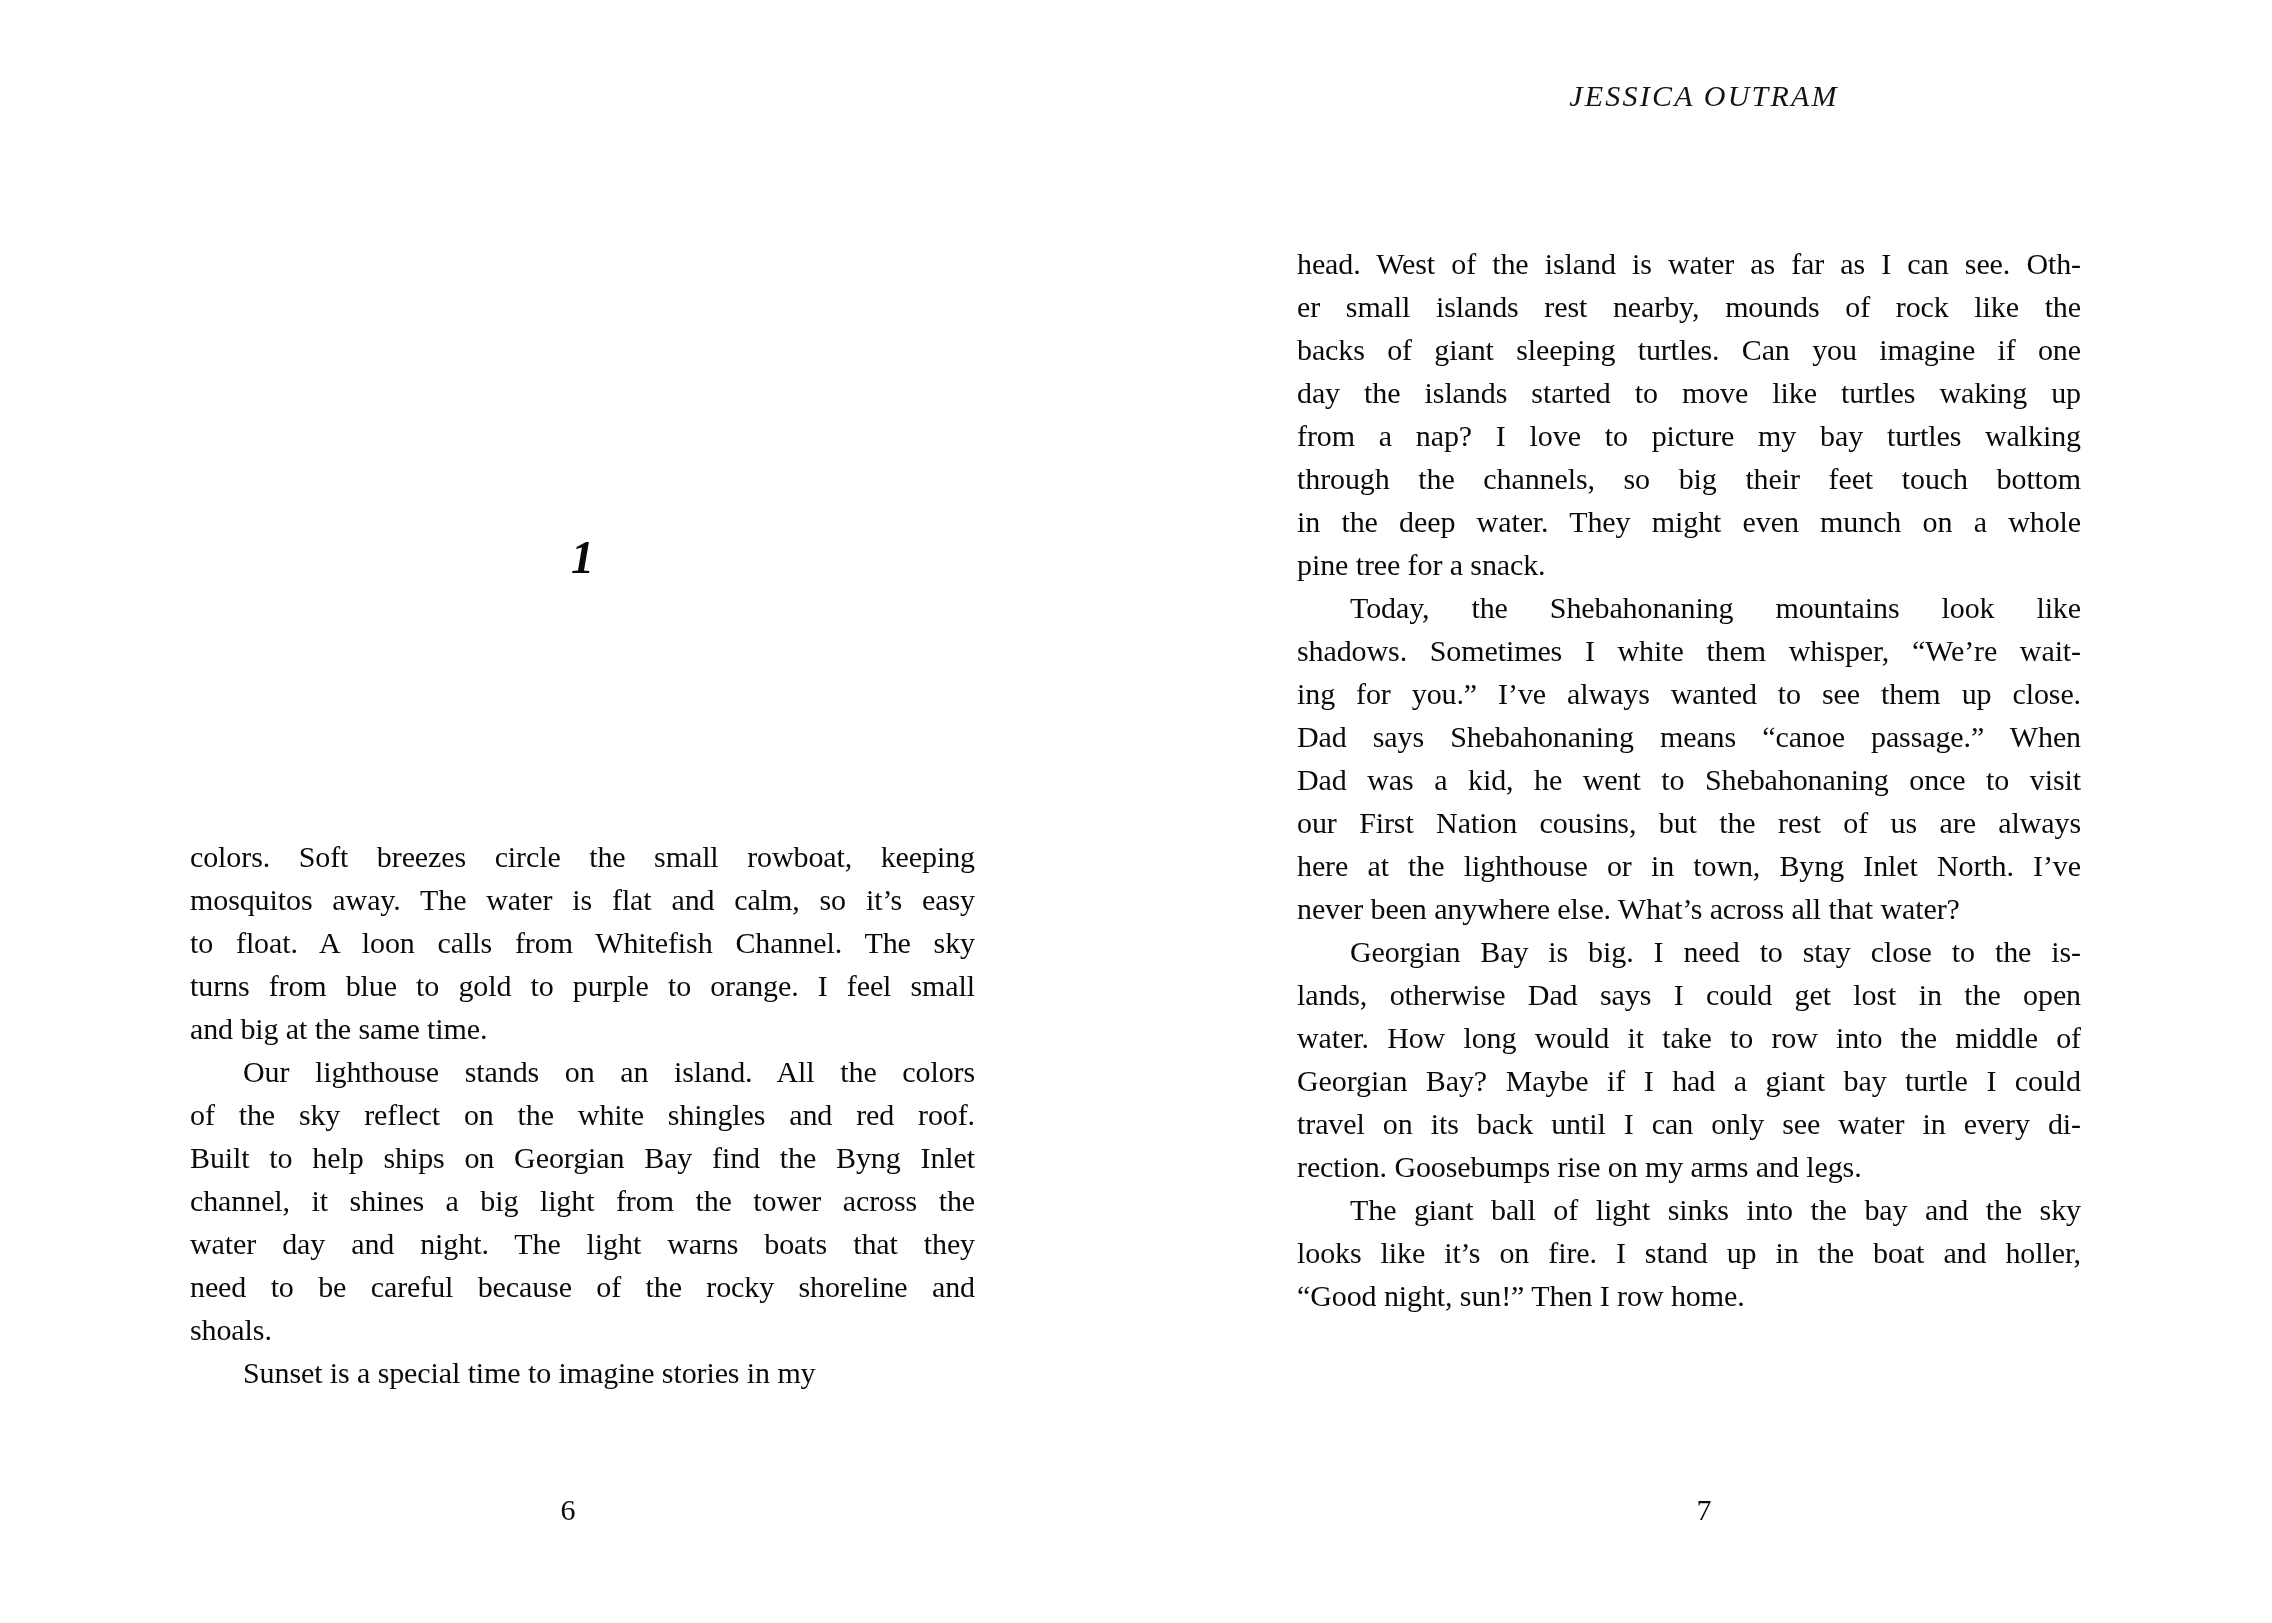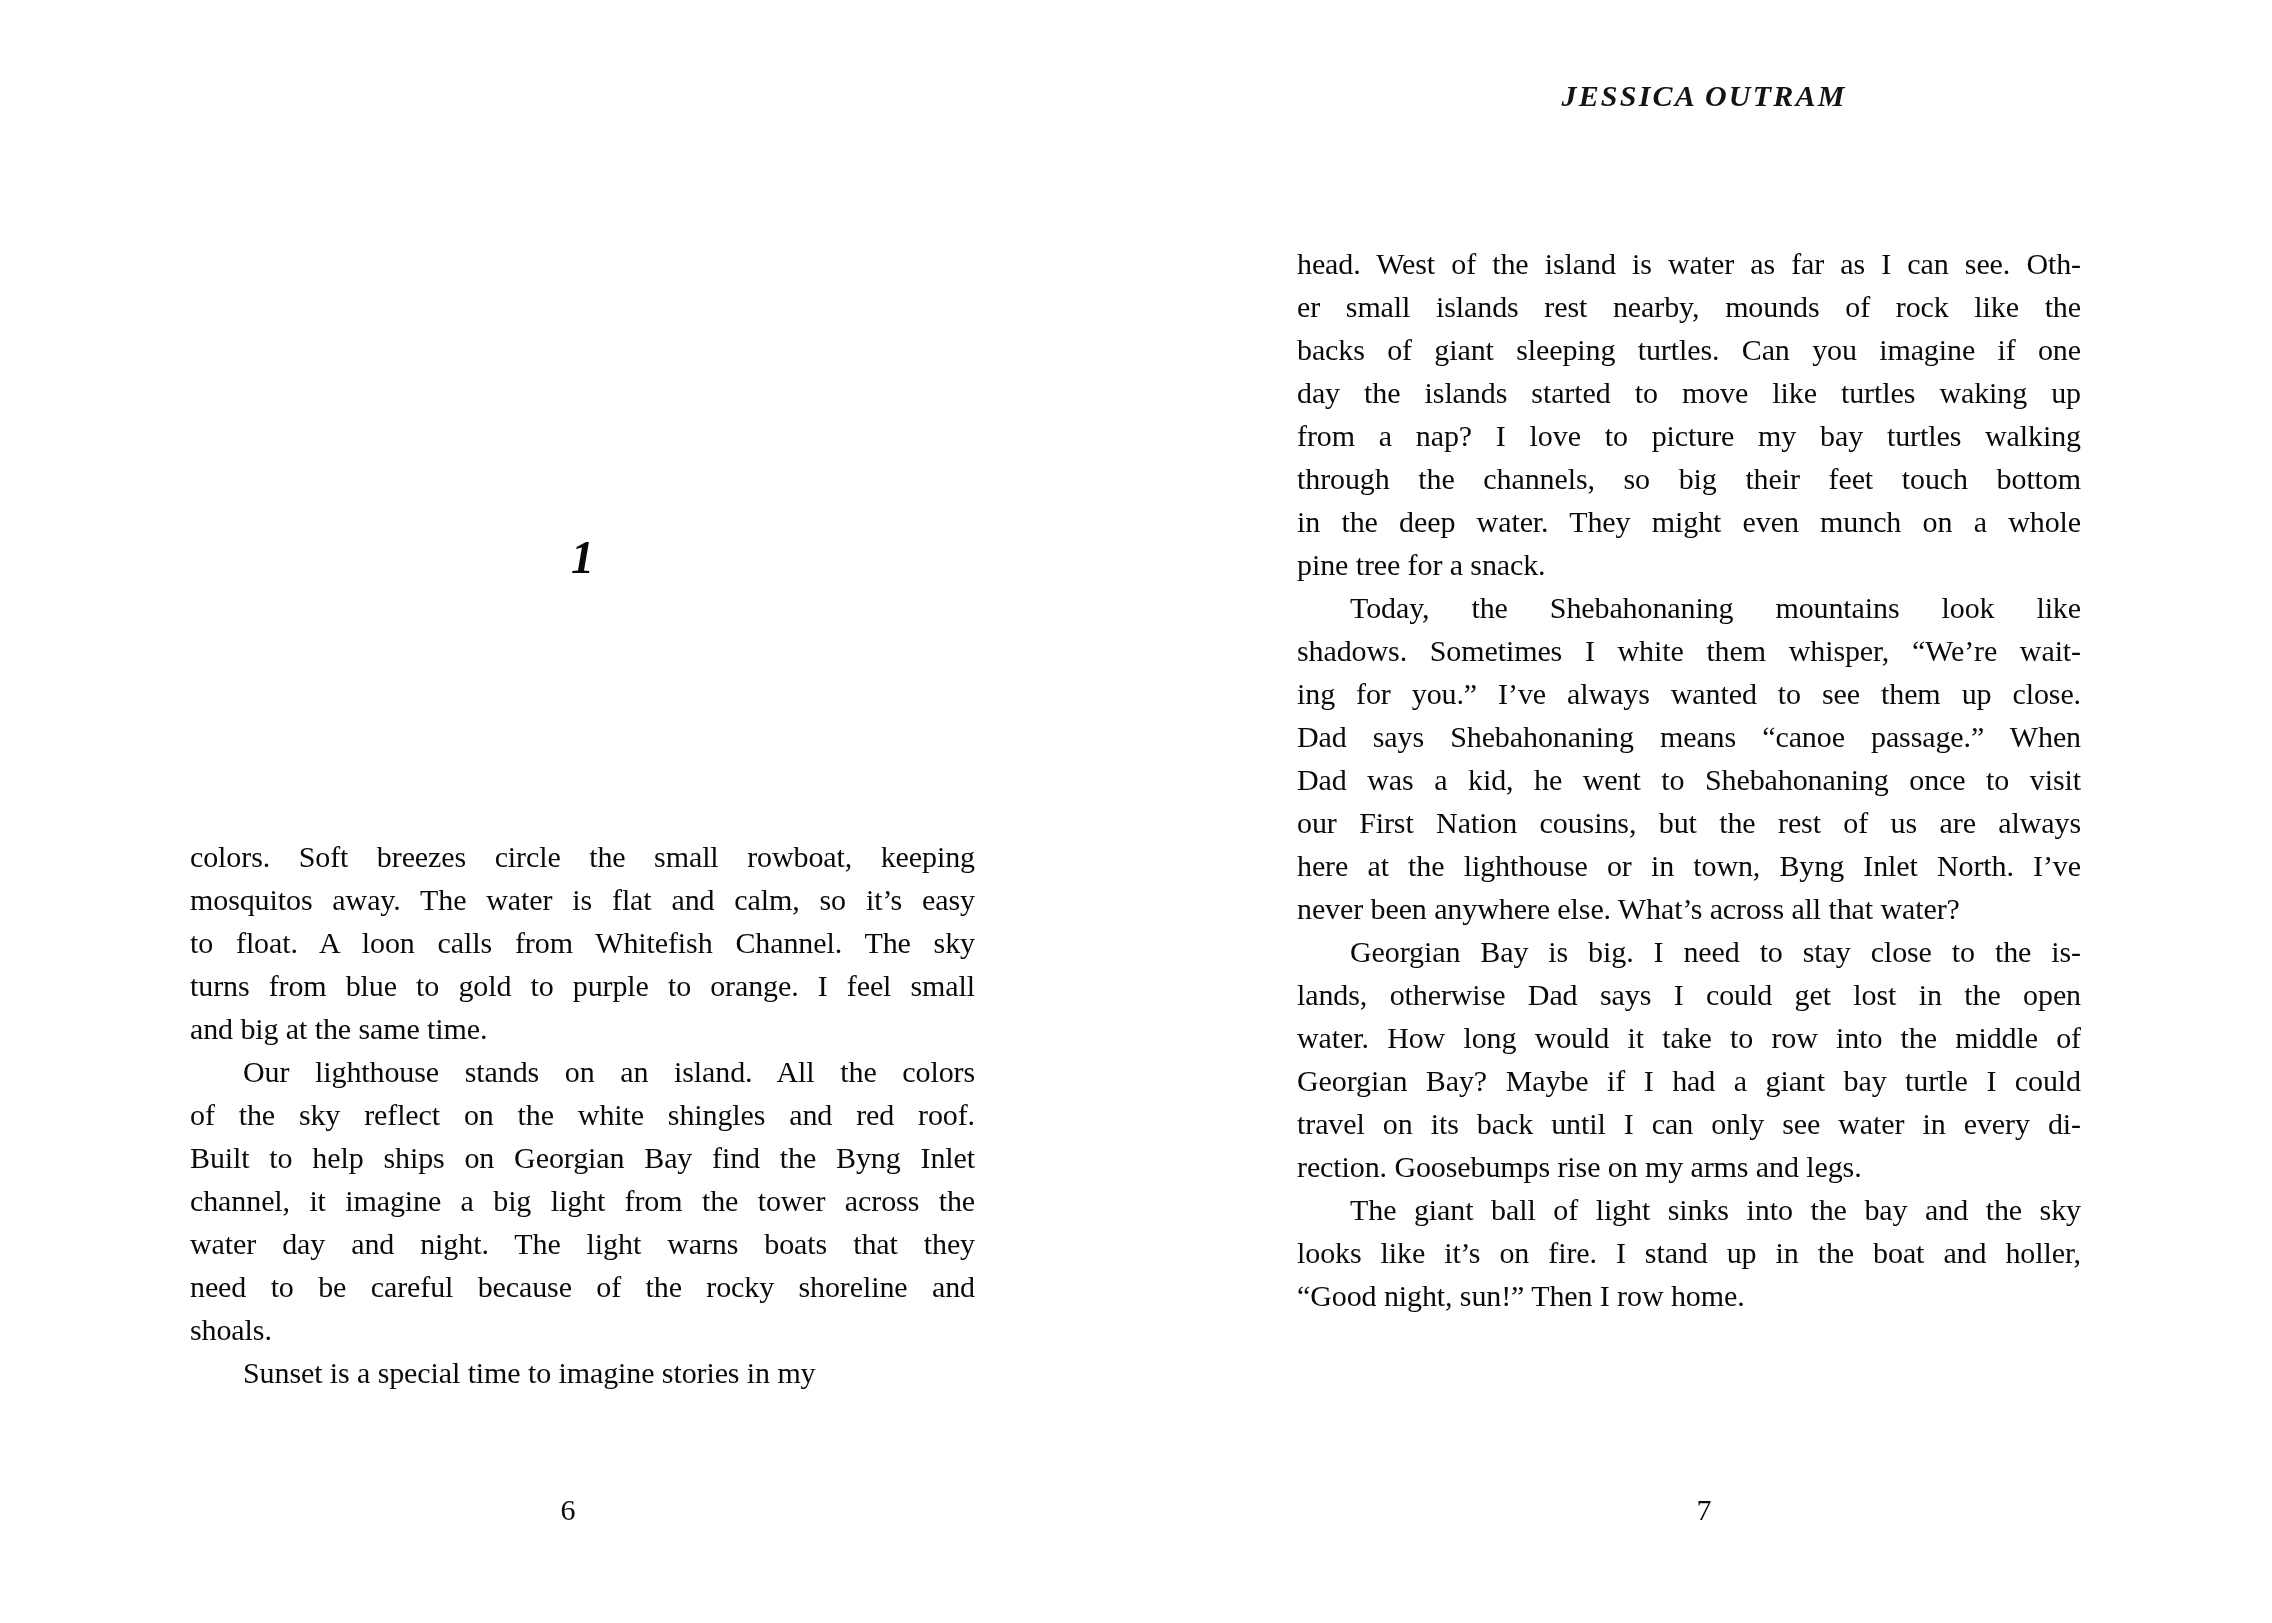--- a/index.html
+++ b/index.html
@@ -29,21 +29,20 @@
     position: absolute;
     top: 81px;
     left: 0;
     width: 1136px;
     text-align: center;
     font-style: italic;
     font-size: 30px;
     letter-spacing: 2.2px;
     line-height: 1;
     color: #141414;
-    font-weight: bold;
   }
 
   .chapter-number {
     position: absolute;
     top: 535px;
     left: 190px;
     width: 785px;
     text-align: center;
     font-weight: bold;
     font-style: italic;
@@ -104,21 +103,21 @@
         <div class="line">colors. Soft breezes circle the small rowboat, keeping</div>
         <div class="line">mosquitos away. The water is flat and calm, so it’s easy</div>
         <div class="line">to float. A loon calls from Whitefish Channel. The sky</div>
         <div class="line">turns from blue to gold to purple to orange. I feel small</div>
         <div class="line last">and big at the same time.</div>
       </div>
       <div class="paragraph">
         <div class="line indent">Our lighthouse stands on an island. All the colors</div>
         <div class="line">of the sky reflect on the white shingles and red roof.</div>
         <div class="line">Built to help ships on Georgian Bay find the Byng Inlet</div>
-        <div class="line">channel, it imagine a big light from the tower across the</div>
+        <div class="line">channel, it shines a big light from the tower across the</div>
         <div class="line">water day and night. The light warns boats that they</div>
         <div class="line">need to be careful because of the rocky shoreline and</div>
         <div class="line last">shoals.</div>
       </div>
       <div class="paragraph">
         <div class="line last indent">Sunset is a special time to imagine stories in my</div>
       </div>
     </div>
   <div class="page-number">6</div>
 </section>

